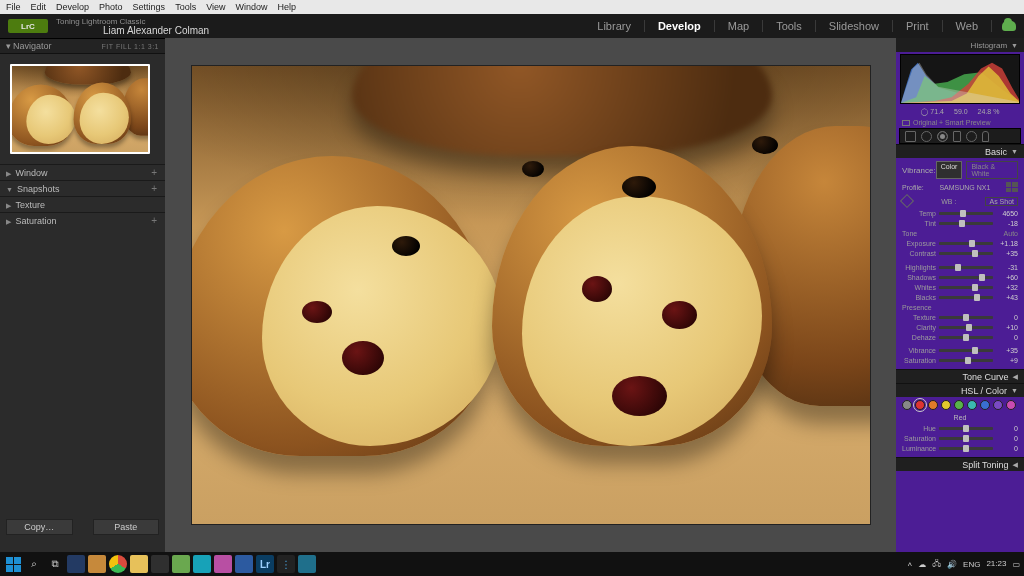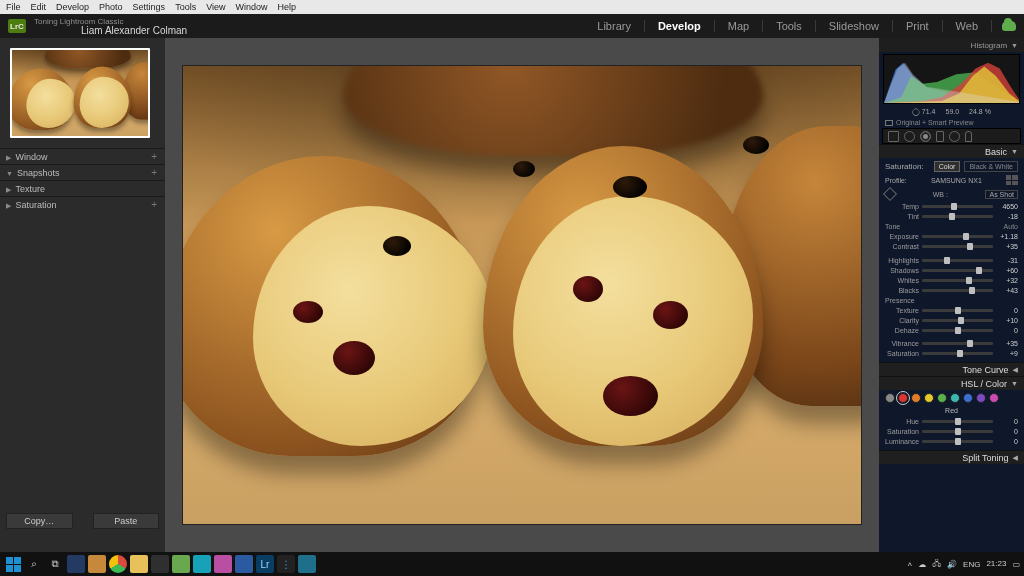--- a/index.html
+++ b/index.html
@@ -5,21 +5,21 @@
   * { box-sizing: border-box; margin: 0; padding: 0; font-family: "Segoe UI", Arial, sans-serif; }
   body { width: 1024px; height: 576px; background: #000; color: #ccc; font-size: 10px; overflow: hidden; }
 
   
   .menubar { height: 14px; background: #e8e8e8; color: #222; display: flex; align-items: center; gap: 10px; padding: 0 6px; font-size: 9px; }
   .menubar span { cursor: default; }
 
   
   .app-header { height: 24px; background: #1b1b1b; display: flex; align-items: center; justify-content: space-between; padding: 0 8px; }
   .app-header-left { display: flex; align-items: center; gap: 8px; }
-  .logo { width: 18px; height: 14px; background: #4d7c0f; border-radius: 2px; display: flex; align-items: center; justify-content: center; font-size: 8px; font-weight: 700; color: #e6e6e6; }
+  .logo { width: 40px; height: 14px; background: #4d7c0f; border-radius: 2px; display: flex; align-items: center; justify-content: center; font-size: 8px; font-weight: 700; color: #e6e6e6; }
   .app-title { font-size: 8px; line-height: 9px; color: #8f8f8f; }
   .app-user  { font-size: 10px; line-height: 10px; color: #d8d8d8; margin-left: 47px; }
   .modules   { display: flex; align-items: center; gap: 10px; font-size: 11px; color: #9a9a9a; }
   .modules span { padding: 2px 3px; cursor: pointer; }
   .modules span.active { color: #fff; font-weight: 600; }
   .modules .sep { width: 1px; height: 12px; background: #3a3a3a; }
   .cloud-icon { width: 14px; height: 10px; border-radius: 5px 5px 3px 3px; background: #5fae4e; position: relative; }
   .cloud-icon::before { content:""; position:absolute; width:8px;height:8px;background:#5fae4e;border-radius:50%; top:-3px; left:2px; }
 
   
@@ -28,29 +28,29 @@
   
   .left-panel  { width: 165px; background: #2b2b2b; display: flex; flex-direction: column; }
   .panel-header { height: 16px; background: #232323; color: #999; font-size: 9px; display:flex; align-items:center; padding:0 6px; justify-content:space-between; border-top:1px solid #000; border-bottom:1px solid #111;}
   .panel-header .small { font-size: 7px; color:#777; letter-spacing:0.5px;}
   .thumb-wrap { padding: 10px; }
   .thumb { width: 140px; height: 90px; border: 2px solid #fff; border-radius:1px; overflow:hidden; }
   .sidebar-section { height: 16px; display:flex; align-items:center; justify-content:space-between; padding:0 8px 0 6px; color:#bbb; font-size:9px; border-top:1px solid #1a1a1a; }
   .sidebar-section .tri { font-size:7px; color:#888; margin-right:4px; }
   .sidebar-section .plus { color:#777; font-size:10px;}
   .left-spacer { flex:1; }
-  .lp-btns { display:flex; gap:20px; padding:4px 6px 23px;}
+  .lp-btns { display:flex; gap:20px; padding:4px 6px 17px;}
   .lp-btn  { flex:1; height:16px; background:#3a3a3a; border:1px solid #222; color:#ccc; font-size:9px; display:flex;align-items:center;justify-content:center; cursor:pointer;}
 
   
   .center { flex:1; background:#4a4a4a; display:flex; align-items:center; justify-content:center; padding:10px;}
   .photo  { width: 680px; height: 460px; background:#c79857; position:relative; overflow:hidden; border:1px solid #222;}
 
   
-  .right-panel { width: 145px; background: #0f172a; display:flex; flex-direction:column; overflow:hidden; font-size:8px; color:#aaa;}
+  .right-panel { width: 128px; background: #4c1d95; display:flex; flex-direction:column; overflow:hidden; font-size:8px; color:#aaa;}
   .rp-header { height:14px; background:#1e1e1e; display:flex; align-items:center; justify-content:flex-end; padding:0 6px; color:#999; gap:4px;}
   .rp-header .tri { font-size:7px;}
   .histo  { height:50px; margin:2px 4px 2px 4px; background:#151515; border:1px solid #000; position:relative; overflow:hidden;}
   .histo svg { width:100%; height:100%; display:block;}
   .histo-read { display:flex; justify-content:center; gap:10px; font-size:7px; color:#aaa; padding:2px 0 3px;}
   .smartprev { font-size:7px; color:#888; padding:0 6px 2px; display:flex; align-items:center; gap:3px;}
   .toolstrip { height:16px; background:#1c1c1c; margin:0 3px; display:flex; align-items:center; gap:5px; padding:0 5px; border:1px solid #000;}
   .tool { width:11px; height:11px; border-radius:50%; border:1px solid #666; }
   .tool.sq { border-radius:1px; }
   .tool.ring { box-shadow: inset 0 0 0 2px #222; background:#888;}
@@ -157,20 +157,24 @@
       <div class="sep"></div>
     <span>Web</span>
     <div class="sep"></div>
     <div class="cloud-icon"></div>
   </div>
 </div>
 
 <div class="workspace">
 
   <div class="left-panel">
+    <div class="panel-header">
+      <span>▾ <span>Navigator</span></span>
+      <span class="small">FIT  FILL  1:1  3:1</span>
+    </div>
     <div class="thumb-wrap">
       <div class="thumb">
         <div class="scene">
           <div class="board"></div>
           <div class="muffin m4"></div>
           <div class="muffin m3"></div>
           <div class="muffin m1"></div>
             <div class="crumb c1"></div>
           <div class="muffin m2"></div>
             <div class="crumb c2"></div>
@@ -255,21 +259,21 @@
       <div class="tool rect" style="border-radius:3px 3px 0 0;width:7px;"></div>
     </div>
 
     <div class="panel-block">
       <div class="pb-title">
         <span>Basic</span>
           <span class="tri">▼</span>
       </div>
       <div class="pb-body">
         <div class="treat-row">
-          <span>Saturation:</span>
+          <span>Vibrance:</span>
           <div class="treat-opts">
             <span class="on">Color</span>
             <span>Black &amp; White</span>
           </div>
         </div>
         <div class="profile-row">
           <span>Profile:</span>
           <span class="val">SAMSUNG NX1</span>
           <span class="grid4">
               <i></i>
@@ -464,21 +468,21 @@
     <div class="tb-icon" style="color:#ccc">⧉</div>
     <div class="tb-icon" style="background:#233a63"></div>
     <div class="tb-icon" style="background:#c6893b"></div>
     <div class="tb-icon" style="background:conic-gradient(#d94b3d 0 120deg,#3cba54 120deg 240deg,#f4c20d 240deg 360deg);border-radius:50%"></div>
     <div class="tb-icon" style="background:#e7c15a"></div>
     <div class="tb-icon" style="background:#2f2f2f"></div>
     <div class="tb-icon" style="background:#6aa84f"></div>
     <div class="tb-icon" style="background:#17a2b8"></div>
     <div class="tb-icon" style="background:#b84fa3"></div>
     <div class="tb-icon" style="background:#2c5aa0"></div>
-    <div class="tb-icon" style="background:#0a3d62;color:#9cd0ff;font-size:10px;font-weight:400">Lr</div>
+    <div class="tb-icon" style="background:#0a3d62;color:#9cd0ff;font-size:10px;font-weight:700">Lr</div>
     <div class="tb-icon" style="background:#222;color:#4aa3df">⋮</div>
     <div class="tb-icon" style="background:#1f6f8b"></div>
   </div>
   <div class="tb-right">
     <span>˄</span>
     <span>☁</span>
     <span>🖧</span>
     <span>🔊</span>
     <span>ENG</span>
     <span class="stack"><span>21:23</span></span>

